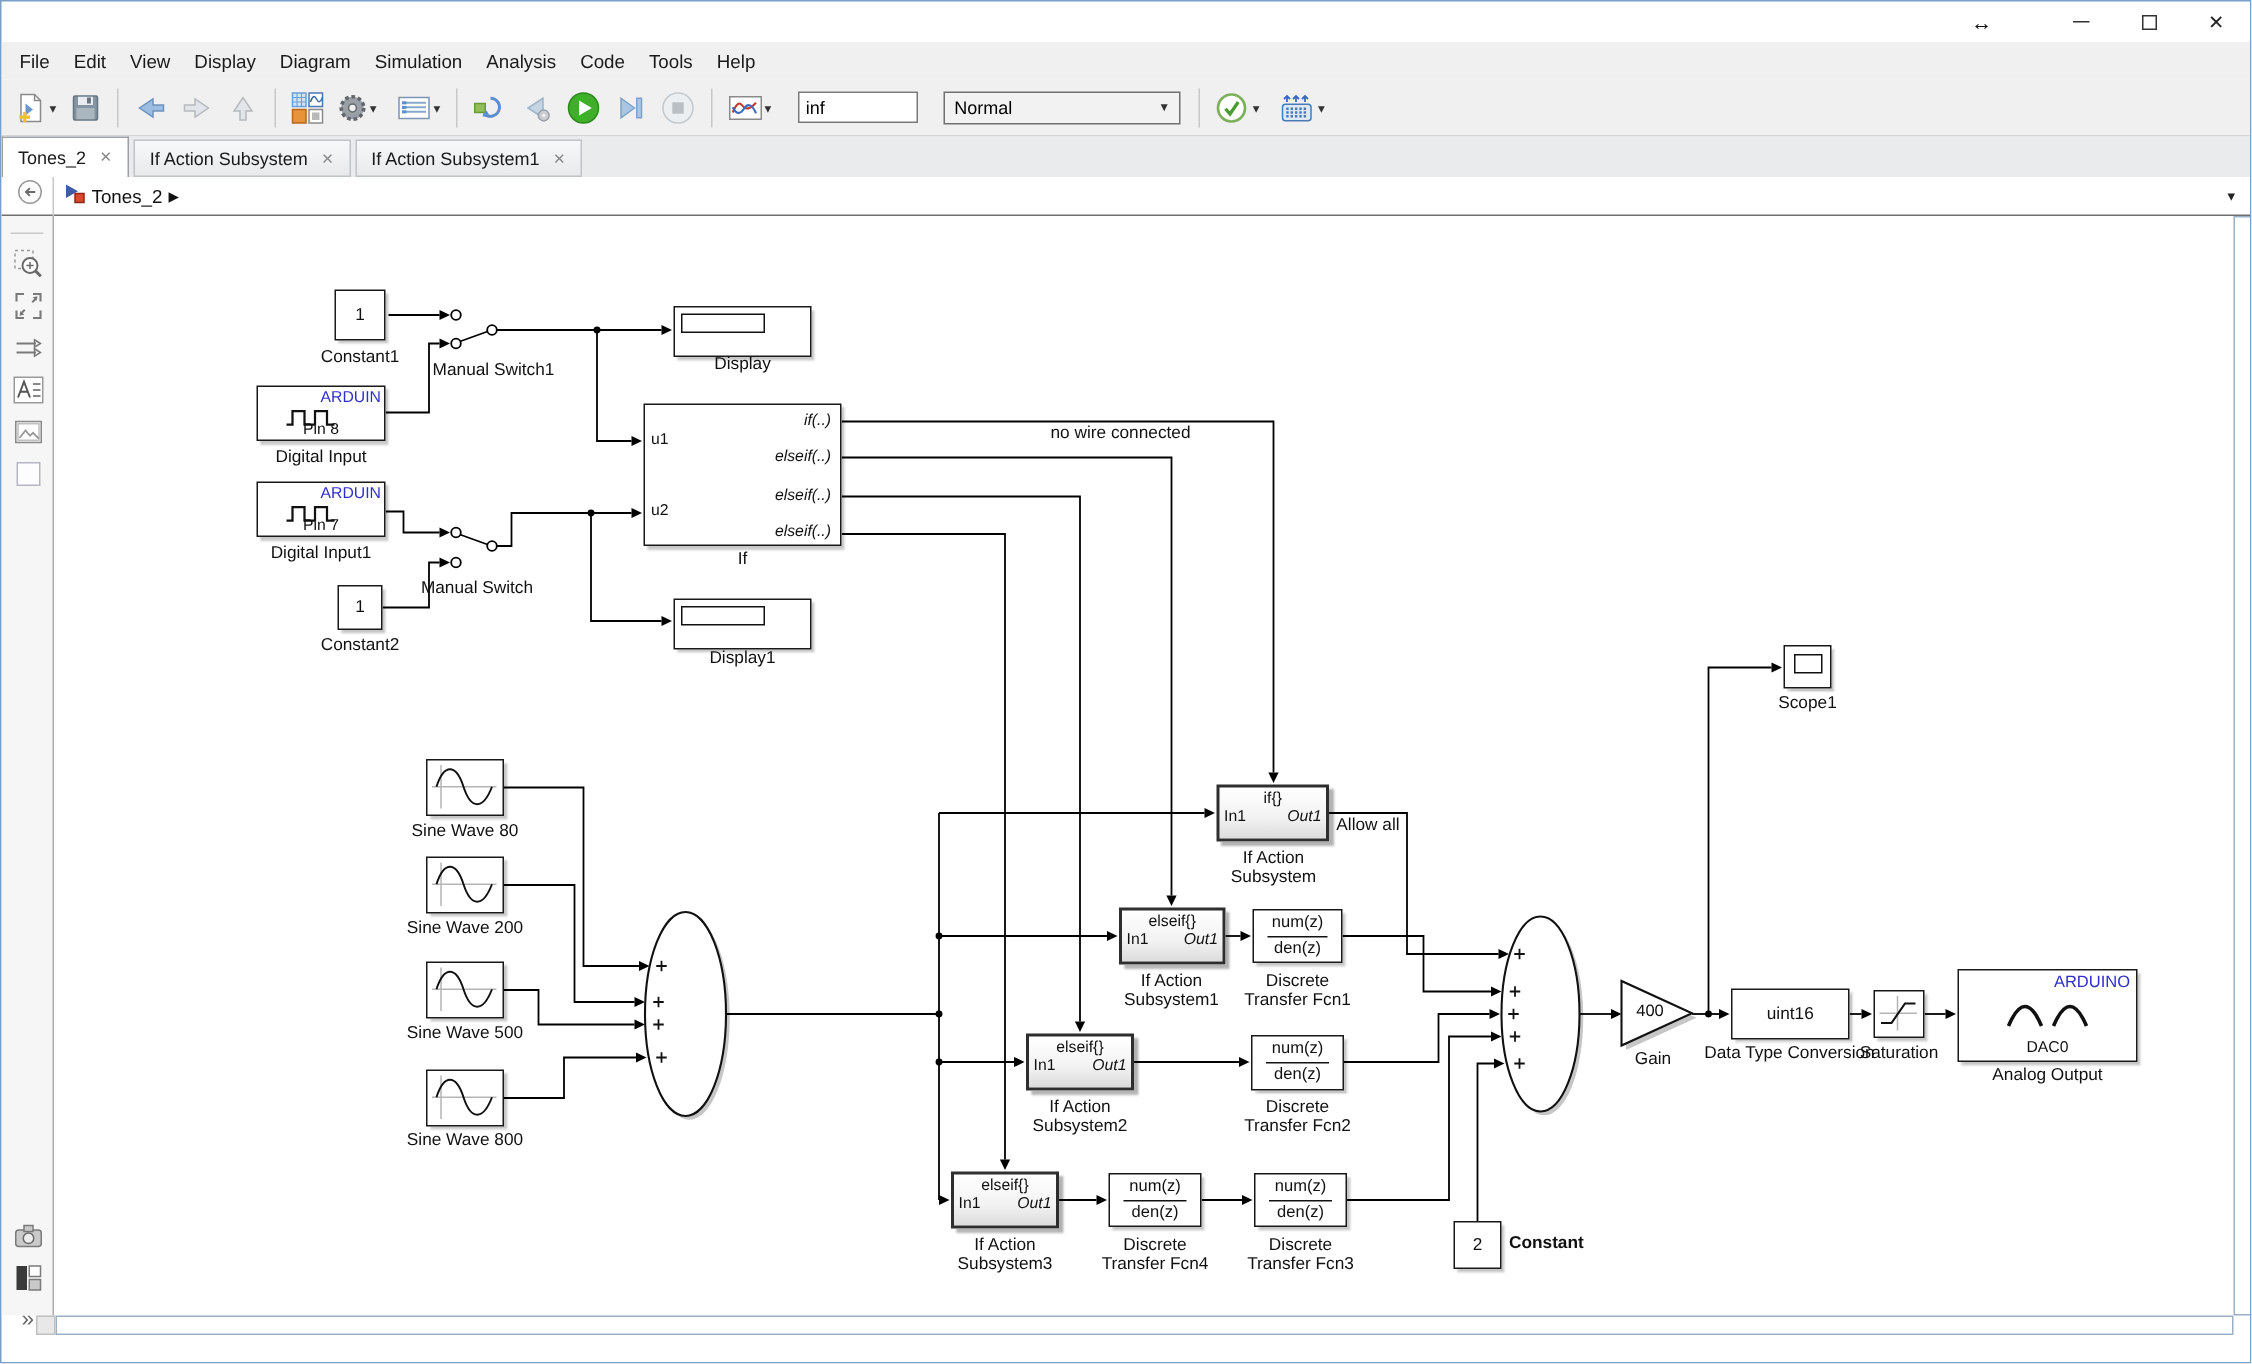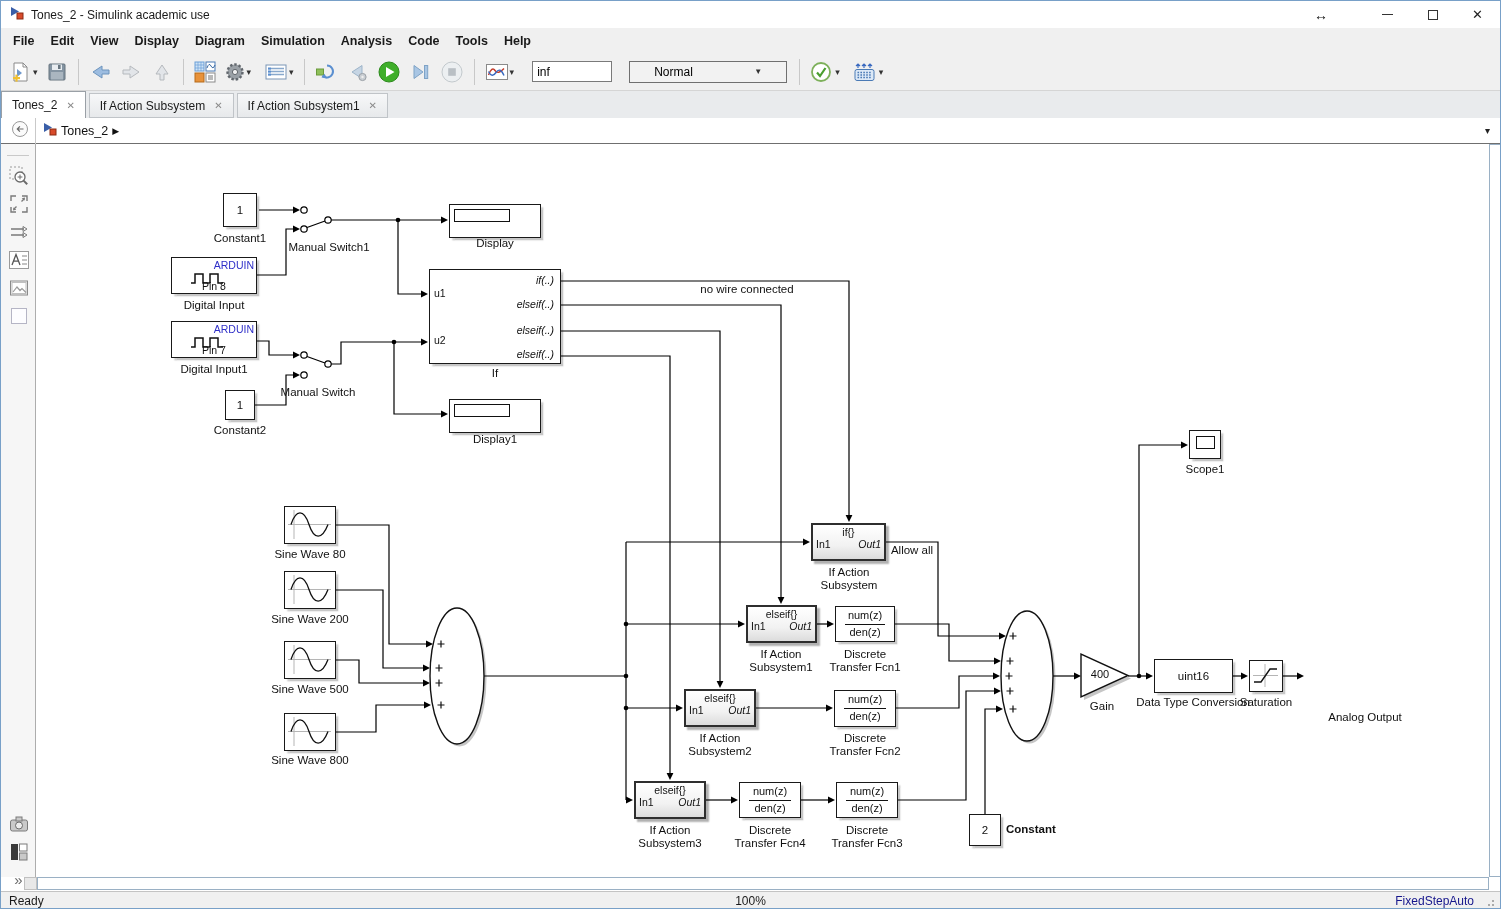--- a/index.html
+++ b/index.html
@@ -10,30 +10,30 @@
   #titlebar { position:absolute; left:0; top:0; width:100%; height:27px; background:#fff; display:flex; align-items:center; }
   #titlebar .ticon { margin-left:8px; }
   #titlebar .ttext { margin-left:7px; font-size:12px; color:#1a1a1a; }
   .wctrls { position:absolute; right:0; top:0; height:27px; display:flex; align-items:center; }
   .wbtn { width:45px; height:27px; display:flex; align-items:center; justify-content:center; font-size:13px; color:#222; }
   .resize-glyph { position:absolute; right:172px; top:0; height:27px; display:flex; align-items:center; font-size:14px; font-weight:bold; color:#111; }
   .minline { width:11px; height:1.5px; background:#333; }
   .maxbox { width:10px; height:10px; border:1.3px solid #333; }
 
   
-  #menubar { position:absolute; left:0; top:27px; width:100%; height:25px; background:#f0f0f0; display:flex; align-items:center; padding-left:4px;font-weight:bold; }
+  #menubar { position:absolute; left:0; top:27px; width:100%; height:25px; background:#f0f0f0; display:flex; align-items:center; padding-left:4px; }
   .menu-item { padding:3px 8px; font-size:12.5px; color:#1a1a1a; }
 
   
   #toolbar { position:absolute; left:0; top:52px; width:100%; height:38px; background:#f0f0f0; border-bottom:1px solid #d5d5d5; display:flex; align-items:center; }
   .tbtn { height:28px; display:flex; align-items:center; justify-content:center; padding:0 3px; margin:0 1px; }
   .caret { font-size:9px; color:#333; margin-left:1px; }
   .tdivider { width:1px; height:26px; background:#c8c8c8; margin:0 6px; }
   #sim-time { width:80px; height:21px; border:1px solid #7a7a7a; background:#fff; font-size:12px; padding:0 4px; margin-left:14px; font-family:"Liberation Sans",sans-serif; }
-  .combo { width:158px; height:22px; background:#f2f2f2; border:1px solid #707070; display:flex; align-items:center; justify-content:space-between; padding:0 24px; font-size:12px; margin-left:17px; }
+  .combo { width:158px; height:22px; background:#f2f2f2; border:1px solid #707070; display:flex; align-items:center; justify-content:space-between; padding:0 6px; font-size:12px; margin-left:17px; }
   .combo .caret { font-size:8px; }
 
   
   #tabbar { position:absolute; left:0; top:90px; width:100%; height:27px; background:#e9ebed; display:flex; align-items:flex-end; }
   .tab { height:25px; display:flex; align-items:center; gap:9px; padding:0 10px; font-size:12px; color:#1a1a1a; background:linear-gradient(#f7f8f9,#e7e9eb); border:1px solid #c0c4c8; margin-right:3px; }
   .tab.active { height:27px; background:#fff; border:1px solid #9aa0a6; border-bottom:none; }
   .tab .x { font-size:10px; color:#8a8a8a; }
 
   
   #crumbbar { position:absolute; left:0; top:117px; width:100%; height:26px; background:#fff; border-bottom:1px solid #6f6f6f; display:flex; align-items:center; }
@@ -82,29 +82,20 @@
   #grip { position:absolute; right:3px; bottom:3px; width:10px; height:10px;
           background:radial-gradient(circle at 2px 8px,#aaa 1px,transparent 1.4px),
                      radial-gradient(circle at 6px 8px,#aaa 1px,transparent 1.4px),
                      radial-gradient(circle at 6px 4px,#aaa 1px,transparent 1.4px); }
 </style>
 </head>
 <body>
 
 <div id="win">
 
-  <div id="titlebar">
-    <span class="ticon">
-      <svg width="15" height="15">
-          <path d="M2,2 l8,4.5 -8,4.5 z" fill="#3a5fa8"></path>
-          <rect x="8" y="8" width="6" height="6" fill="#d84a2a" stroke="#8a2a12"></rect>
-        </svg>
-    </span>
-    <span class="ttext">Tones_2 - Simulink academic use</span>
-  </div>
   <div class="resize-glyph">↔</div>
   <div class="wctrls">
     <div class="wbtn">
         <span class="minline"></span>
       </div>
     <div class="wbtn">
         <span class="maxbox"></span>
       </div>
     <div class="wbtn">
         <span>✕</span>
@@ -635,38 +626,39 @@
 
     <div class="blk" style="left:1212px; top:514px; width:34px; height:32px;">
       <svg width="31" height="29">
           <line x1="15" y1="3" x2="15" y2="26" stroke="#b5b5b5"></line>
           <line x1="3" y1="14.5" x2="28" y2="14.5" stroke="#b5b5b5"></line>
           <path d="M4,21 h7 l9,-13 h7" fill="none" stroke="#111" stroke-width="1.4"></path>
         </svg>
     </div>
     <div class="lbl" style="left:1149px; top:550px; width:160px;">Saturation</div>
 
+    <div class="blk" style="left:1268px; top:500px; width:120px; height:62px;">
+      <div class="brand" style="font-size:11px; right:4px; top:2px;">ARDUINO</div>
+      <svg width="58" height="24" style="position:absolute; left:30px; top:17px;">
+          <path d="M3,20 q11,-26 22,0 M33,20 q11,-26 22,0" fill="none" stroke="#111" stroke-width="2.4"></path>
+        </svg>
+      <div class="pinlbl" style="bottom:3px;">DAC0</div>
+    </div>
     <div class="lbl" style="left:1248px; top:565px; width:160px;">Analog Output</div>
 
     <div class="blk" style="left:1152px; top:284px; width:32px; height:29px;">
       <div style="position:absolute; left:6px; top:5px; width:19px; height:13px; border:1.2px solid #111; background:#fff;"></div>
     </div>
     <div class="lbl" style="left:1103px; top:317px; width:130px;">Scope1</div>
 
     <div class="blk" style="left:932px; top:668px; width:32px; height:32px;">
       <div class="cval">2</div>
     </div>
     <div class="lbl left" style="left:969px; top:677px; width:100px;">Constant</div>
   </div>
 
   <div id="hscroll">
       <div class="corner"></div>
     </div>
   <div id="vscroll"></div>
 
-  <div id="statusbar">
-    <span id="status-left">Ready</span>
-    <span id="status-zoom">100%</span>
-    <span id="status-right">FixedStepAuto</span>
-    <span id="grip"></span>
-  </div>
 
 </div>
 
 </body></html>

